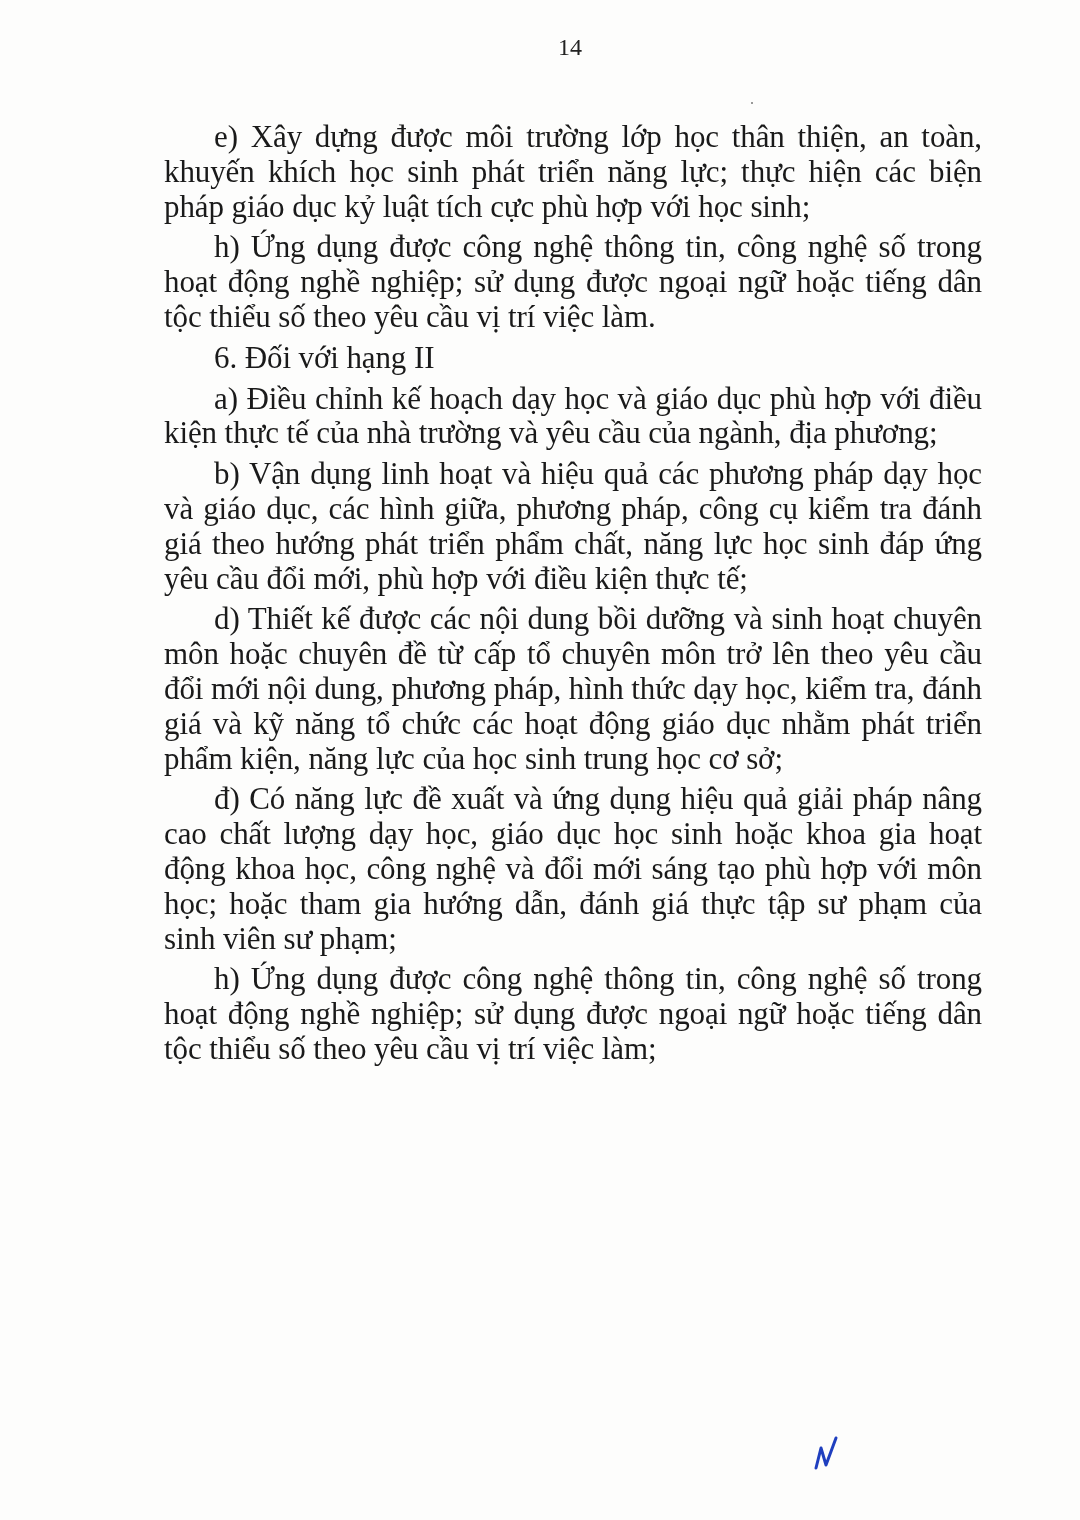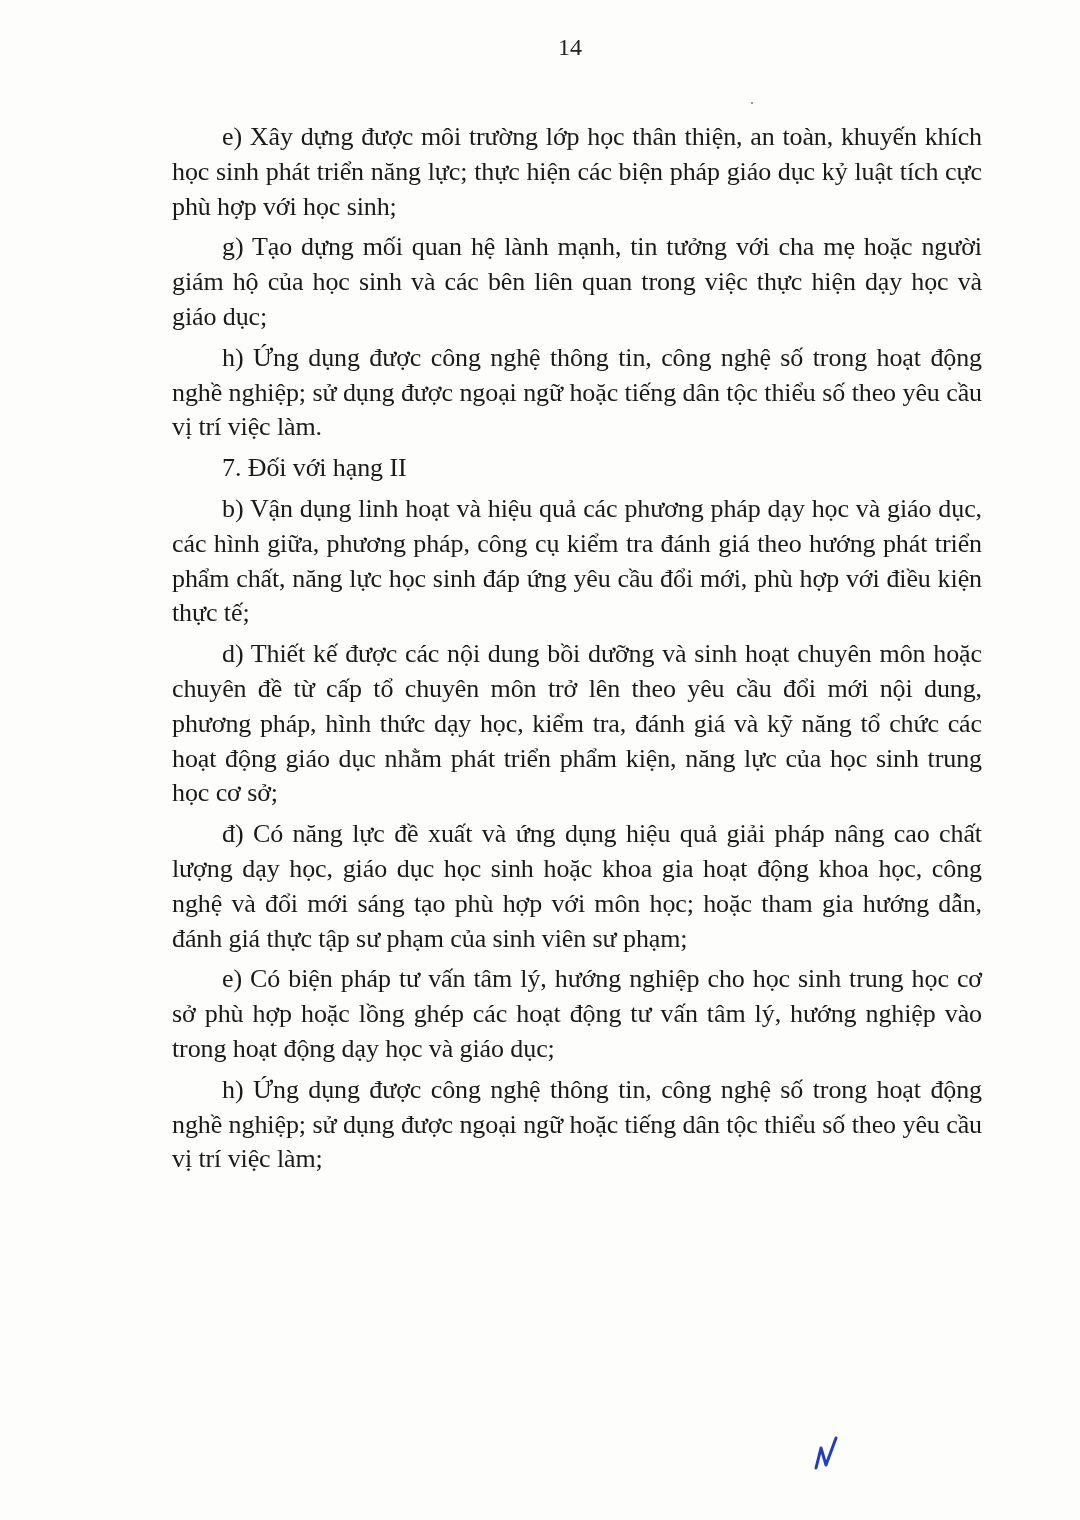--- a/index.html
+++ b/index.html
@@ -33,48 +33,47 @@
       background: #777;
       border-radius: 50%;
     }
     .content {
       position: absolute;
       left: 156px;
       top: 120px;
       width: 826px;
     }
     .para {
-      font-size: 26px;
+      font-size: 31px;
       line-height: 34.8px;
       text-align: justify;
       text-indent: 50px;
-      margin: 0 0 6px 16px;
+      margin: 0 0 6px 8px;
       letter-spacing: -0.1px;
     }
     .signature {
       position: absolute;
       left: 812px;
       top: 1432px;
       width: 30px;
       height: 40px;
     }
   </style>
 </head>
 <body>
 
 <div class="page-number">14</div>
 <div class="speck"></div>
 
 <div class="content">
   <p class="para">e) Xây dựng được môi trường lớp học thân thiện, an toàn, khuyến khích học sinh phát triển năng lực; thực hiện các biện pháp giáo dục kỷ luật tích cực phù hợp với học sinh;</p>
-  <p class="para">g) Tạo dựng mối quan hệ lành mạnh, tin tưởng với cha mẹ hoặc người giám hộ của học sinh và các bên liên quan trong việc thực hiện dạy học và giáo dục;</p>
   <p class="para">h) Ứng dụng được công nghệ thông tin, công nghệ số trong hoạt động nghề nghiệp; sử dụng được ngoại ngữ hoặc tiếng dân tộc thiểu số theo yêu cầu vị trí việc làm.</p>
-  <p class="para">7. Đối với hạng II</p>
+  <p class="para">6. Đối với hạng II</p>
+  <p class="para">a) Điều chỉnh kế hoạch dạy học và giáo dục phù hợp với điều kiện thực tế của nhà trường và yêu cầu của ngành, địa phương;</p>
   <p class="para">b) Vận dụng linh hoạt và hiệu quả các phương pháp dạy học và giáo dục, các hình giữa, phương pháp, công cụ kiểm tra đánh giá theo hướng phát triển phẩm chất, năng lực học sinh đáp ứng yêu cầu đổi mới, phù hợp với điều kiện thực tế;</p>
   <p class="para">d) Thiết kế được các nội dung bồi dưỡng và sinh hoạt chuyên môn hoặc chuyên đề từ cấp tổ chuyên môn trở lên theo yêu cầu đổi mới nội dung, phương pháp, hình thức dạy học, kiểm tra, đánh giá và kỹ năng tổ chức các hoạt động giáo dục nhằm phát triển phẩm kiện, năng lực của học sinh trung học cơ sở;</p>
   <p class="para">đ) Có năng lực đề xuất và ứng dụng hiệu quả giải pháp nâng cao chất lượng dạy học, giáo dục học sinh hoặc khoa gia hoạt động khoa học, công nghệ và đổi mới sáng tạo phù hợp với môn học; hoặc tham gia hướng dẫn, đánh giá thực tập sư phạm của sinh viên sư phạm;</p>
-  <p class="para">e) Có biện pháp tư vấn tâm lý, hướng nghiệp cho học sinh trung học cơ sở phù hợp hoặc lồng ghép các hoạt động tư vấn tâm lý, hướng nghiệp vào trong hoạt động dạy học và giáo dục;</p>
   <p class="para">h) Ứng dụng được công nghệ thông tin, công nghệ số trong hoạt động nghề nghiệp; sử dụng được ngoại ngữ hoặc tiếng dân tộc thiểu số theo yêu cầu vị trí việc làm;</p>
 </div>
 
 <svg class="signature" viewBox="0 0 30 40">
   <path d="M4 36 L9 16 L14 33 L24 6" fill="none" stroke="#1f3fbf" stroke-width="3" stroke-linecap="round" stroke-linejoin="round"></path>
 </svg>
 
 </body></html>

